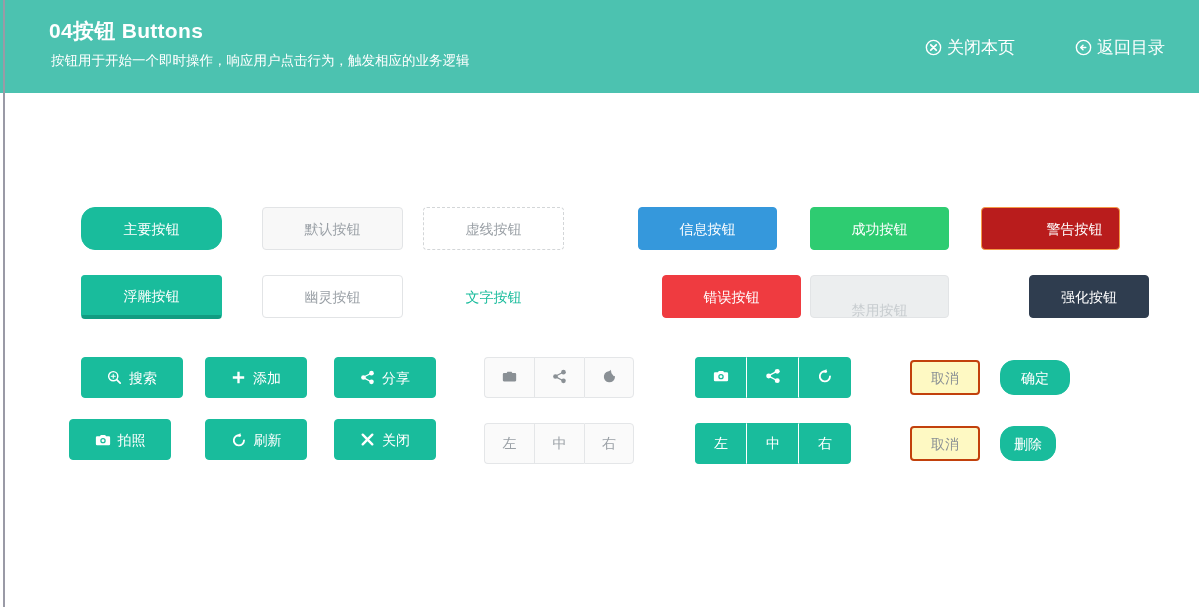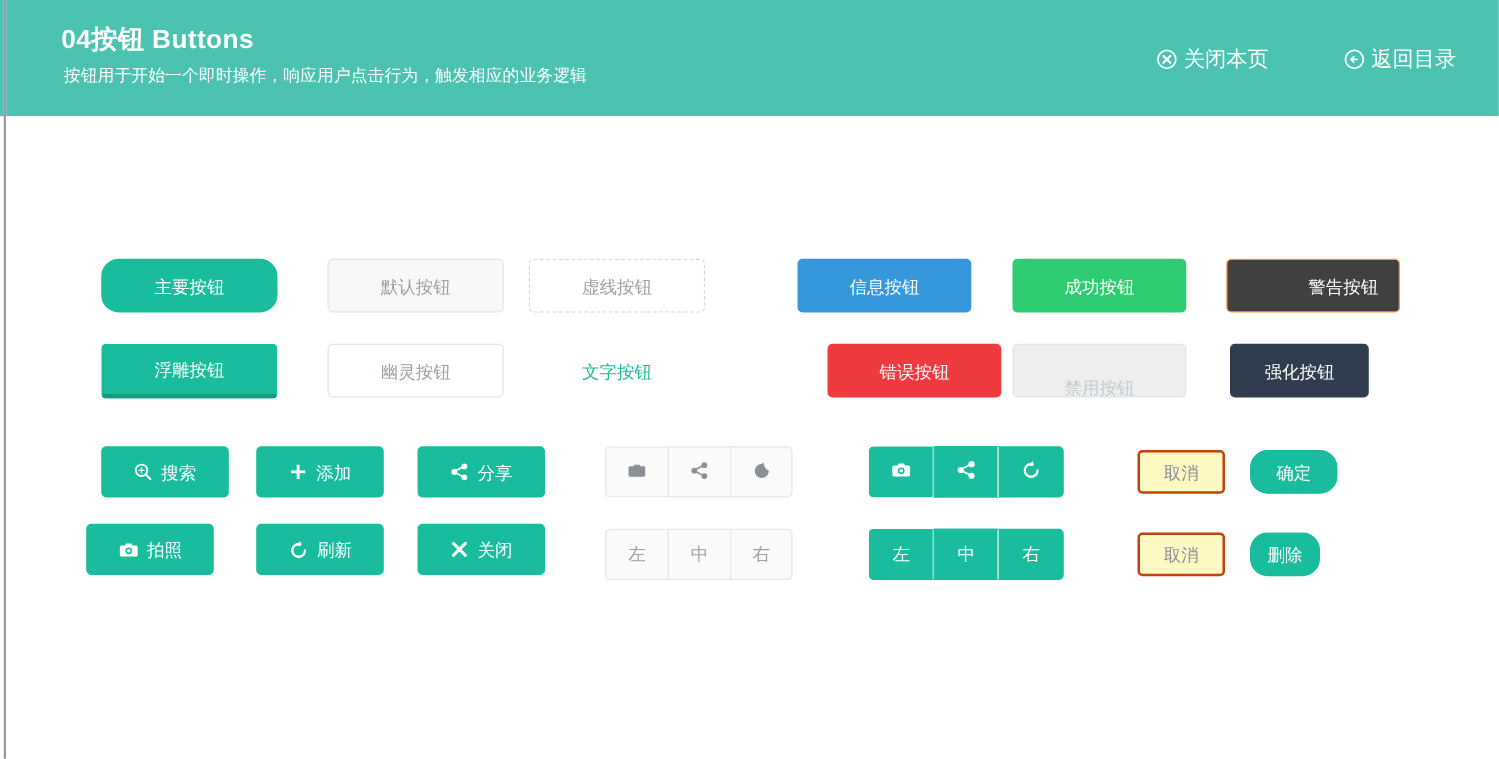--- a/index.html
+++ b/index.html
@@ -118,21 +118,21 @@
     user-select: none;
     white-space: nowrap;
   }
   .btn svg { display:block; flex: none; }
 
   .v-primary   { background:#19bc9c; color:#ffffff; border-color:#19bc9c;border-radius:14px; }
   .v-default   { background:#f8f8f8; color:#9aa0a6; border:1px solid #e2e4e6; }
   .v-dashed    { background:#ffffff; color:#9aa0a6; border:1px dashed #d3d6d8; }
   .v-info      { background:#3598dc; color:#ffffff; border-color:#3598dc; }
   .v-success   { background:#2ecc71; color:#ffffff; border-color:#2ecc71; }
-  .v-warning   { background:#404040; color:#ffffff; border-color:#f59a46;padding-left:48px; }
+  .v-warning   { background:#b91c1c; color:#ffffff; border-color:#f59a46;padding-left:48px; }
   .v-emboss    { background:#19bc9c; color:#ffffff; border-color:#19bc9c;
                  border-bottom:4px solid #119c81; border-radius:4px; }
   .v-ghost     { background:#ffffff; color:#9aa0a6; border:1px solid #e2e4e6; }
   .v-text      { background:transparent; color:#19bc9c; border-color:transparent; }
   .v-danger    { background:#ef3b40; color:#ffffff; border-color:#ef3b40;margin-left:24px; }
   .v-disabled  { background:#eceeef; color:#c7cccf; border:1px solid #e2e4e6; cursor:not-allowed;align-items:flex-end; }
   .v-dark      { background:#2f3d4f; color:#ffffff; border-color:#2f3d4f; }
 
   .v-iconbtn   { background:#19bc9c; color:#ffffff; border-color:#19bc9c; font-size:14px;text-align:center; }
   .v-plain     { background:#fef9c3; color:#8a9095; border:2px solid #c2410c; }
@@ -243,21 +243,21 @@
       </div>
       <div class="btn v-text" style="left:418px; width:141px; height:43px;">
         <span>文字按钮</span>
       </div>
       <div class="btn v-danger" style="left:633px; width:139px; height:43px;">
         <span>错误按钮</span>
       </div>
       <div class="btn v-disabled" style="left:805px; width:139px; height:43px;">
         <span>禁用按钮</span>
       </div>
-      <div class="btn v-dark" style="left:979px; width:111px; height:43px;">
+      <div class="btn v-dark" style="left:1024px; width:120px; height:43px;">
         <span>强化按钮</span>
       </div>
     </div>
 
     <div class="btn-row" style="top:264px;">
       <div class="btn v-iconbtn" style="left:76px; width:102px; height:41px;">
         <span>
           <svg width="15" height="15" viewBox="0 0 20 20">
             <circle cx="8.3" cy="8.3" r="6.1" fill="none" stroke="#ffffff" stroke-width="1.9"></circle>
             <path d="M8.3 5.6 V11 M5.6 8.3 H11" stroke="#ffffff" stroke-width="1.4" stroke-linecap="round"></path>

